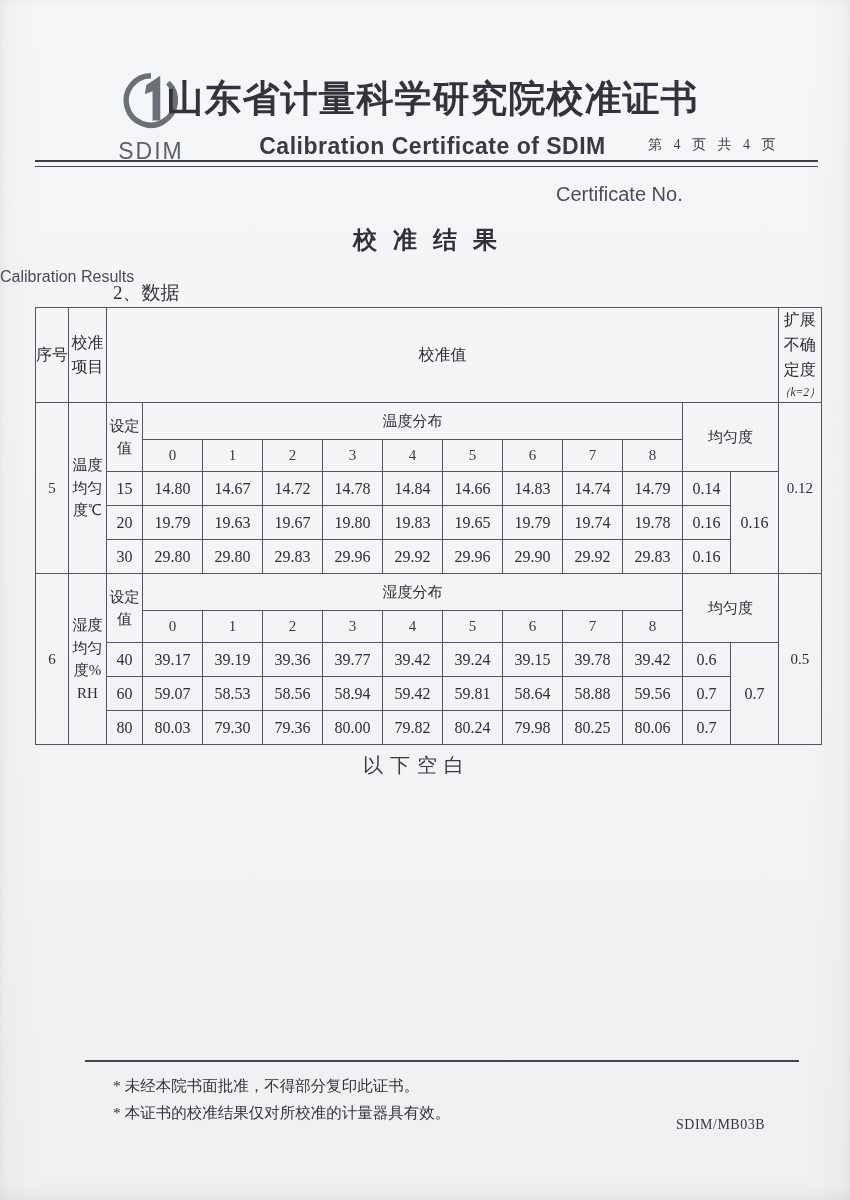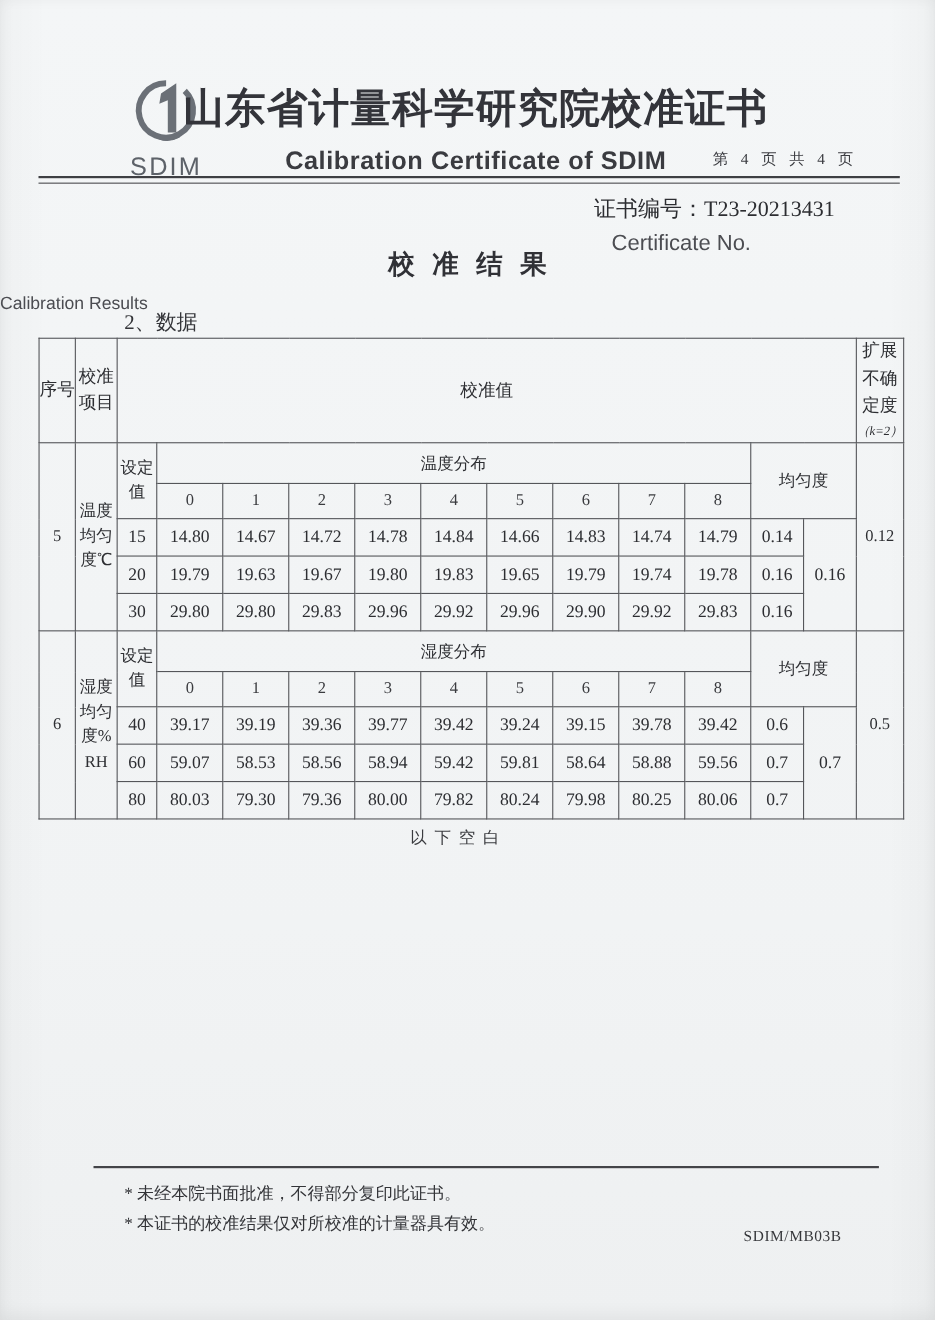--- a/index.html
+++ b/index.html
@@ -34,21 +34,21 @@
   table.cal td{border:1px solid #55565a;text-align:center;vertical-align:middle;padding:0;font-size:16px;color:#2d2e32;overflow:hidden;}
   tr.r-head td{height:78px;}
   tr.r-dist td{height:36px;font-size:15px;}
   tr.r-idx td{height:31px;font-size:15px;color:#3a3b3f;}
   tr.r-data td{height:33px;}
   td.vlabel{word-break:break-all;line-height:1.5;font-size:15px;padding:2px 4px;}
   td.unc-head{font-size:12.5px;line-height:1.55;padding:2px 1px;margin-top:12px;}
   td.unc-head .k{display:block;font-size:11.5px;font-style:italic;margin-top:2px;}
   td.num{font-family:"Liberation Serif", serif;}
   
-  .below-blank{position:absolute;left:0;top:752px;width:834px;text-align:center;font-size:15px;letter-spacing:7px;color:#3a3b3f;}
+  .below-blank{position:absolute;left:0;top:752px;width:834px;text-align:center;font-size:20px;letter-spacing:7px;color:#3a3b3f;}
   .footer-rule{position:absolute;left:85px;top:1060px;width:714px;border-top:2px solid #434448;}
   .footer-notes{position:absolute;left:113px;top:1072px;font-size:15.5px;line-height:1.75;color:#333438;}
   .form-code{position:absolute;left:676px;top:1117px;font-size:14px;color:#36373b;letter-spacing:0.5px;}
 </style>
 </head>
 <body>
 
 <div class="page">
 
   <div class="logo">
@@ -60,21 +60,20 @@
     <div class="logo-text">SDIM</div>
   </div>
   <div class="title-block">
     <div class="title-zh">山东省计量科学研究院校准证书</div>
     <div class="title-en">Calibration Certificate of SDIM</div>
   </div>
   <div class="page-info">第 4 页 共 4 页</div>
   <div class="rule-double"></div>
 
   <div class="cert-no">
-    <div class="cert-no-line"><span>证书编号：</span><span>T23-20213431</span></div>
     <div class="cert-no-sub">Certificate No.</div>
   </div>
 
   <div class="results-zh">校准结果</div>
   <div class="results-en">Calibration Results</div>
   <div class="section-label">2、数据</div>
 
   <table class="cal">
     <colgroup>
       <col style="width:33px">

